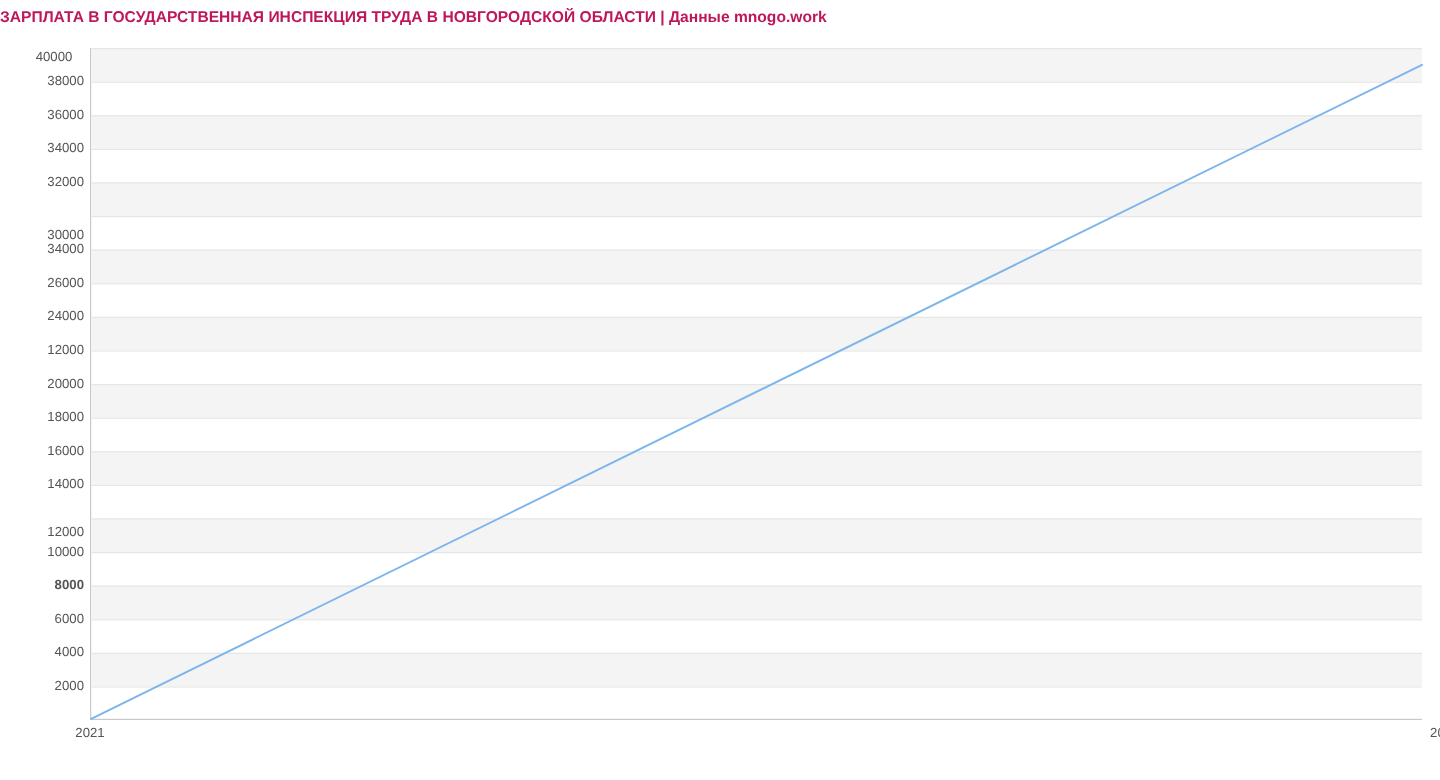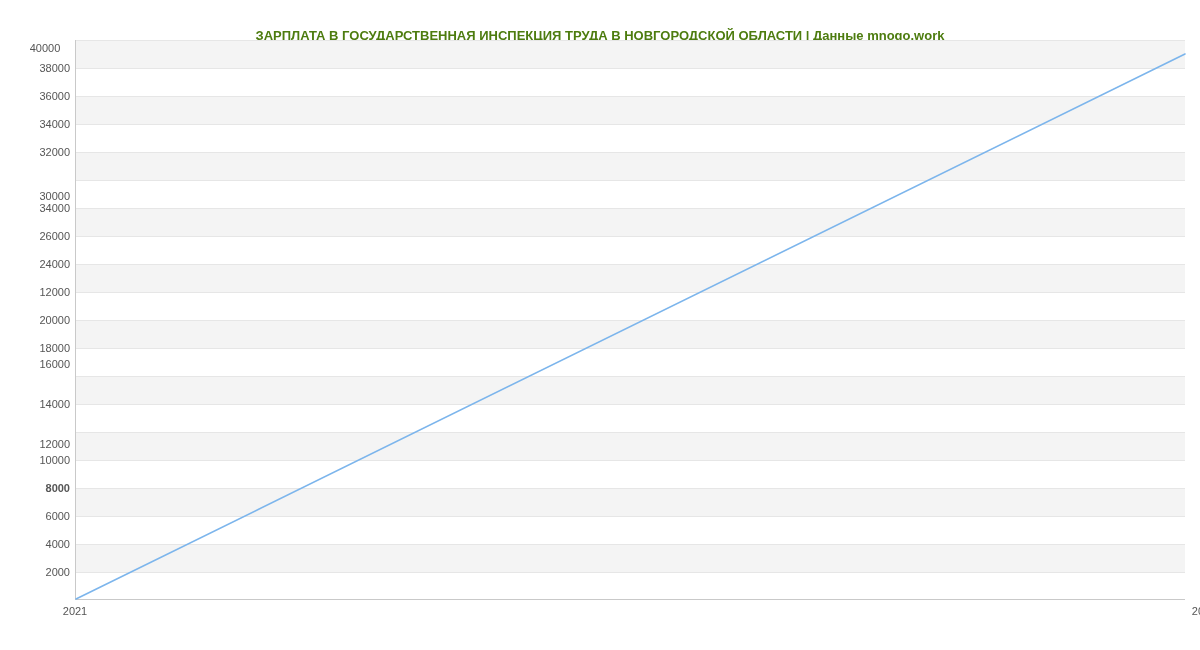--- a/index.html
+++ b/index.html
@@ -14,25 +14,24 @@
   .chart-wrap {
     position: relative;
     width: 1200px;
     height: 650px;
   }
   .chart-title {
     position: absolute;
     top: 6px;
     left: 0;
     width: 100%;
-    text-align: center;
+    text-align: left;
     font-size: 13px;
     font-weight: bold;
-    color: #4d7c0f;
-    margin-top: 22px;
+    color: #be185d;
   }
   .plot-area {
     position: absolute;
     left: 75px;
     top: 40px;
     width: 1110px;
     height: 560px;
     border-left: 1px solid #c9c9c9;
     border-bottom: 1px solid #c9c9c9;
     box-sizing: border-box;
@@ -130,21 +129,21 @@
   </div>
 
   <div id="yticks">
       <div class="y-tick" style="top: 572px;">2000</div>
       <div class="y-tick" style="top: 544px;">4000</div>
       <div class="y-tick" style="top: 516px;">6000</div>
       <div class="y-tick" style="top: 488px; font-weight: bold;">8000</div>
       <div class="y-tick" style="top: 460px;">10000</div>
       <div class="y-tick" style="top: 444px;">12000</div>
       <div class="y-tick" style="top: 404px;">14000</div>
-      <div class="y-tick" style="top: 364px;">16000</div>
+      <div class="y-tick" style="top: 376px;">16000</div>
       <div class="y-tick" style="top: 348px;">18000</div>
       <div class="y-tick" style="top: 320px; text-align: right;">20000</div>
       <div class="y-tick" style="top: 292px;">12000</div>
       <div class="y-tick" style="top: 264px;">24000</div>
       <div class="y-tick" style="top: 236px;">26000</div>
       <div class="y-tick" style="top: 208px;">34000</div>
       <div class="y-tick" style="top: 180px; margin-top: 16px;">30000</div>
       <div class="y-tick" style="top: 152px;">32000</div>
       <div class="y-tick" style="top: 124px;">34000</div>
       <div class="y-tick" style="top: 96px;">36000</div>

